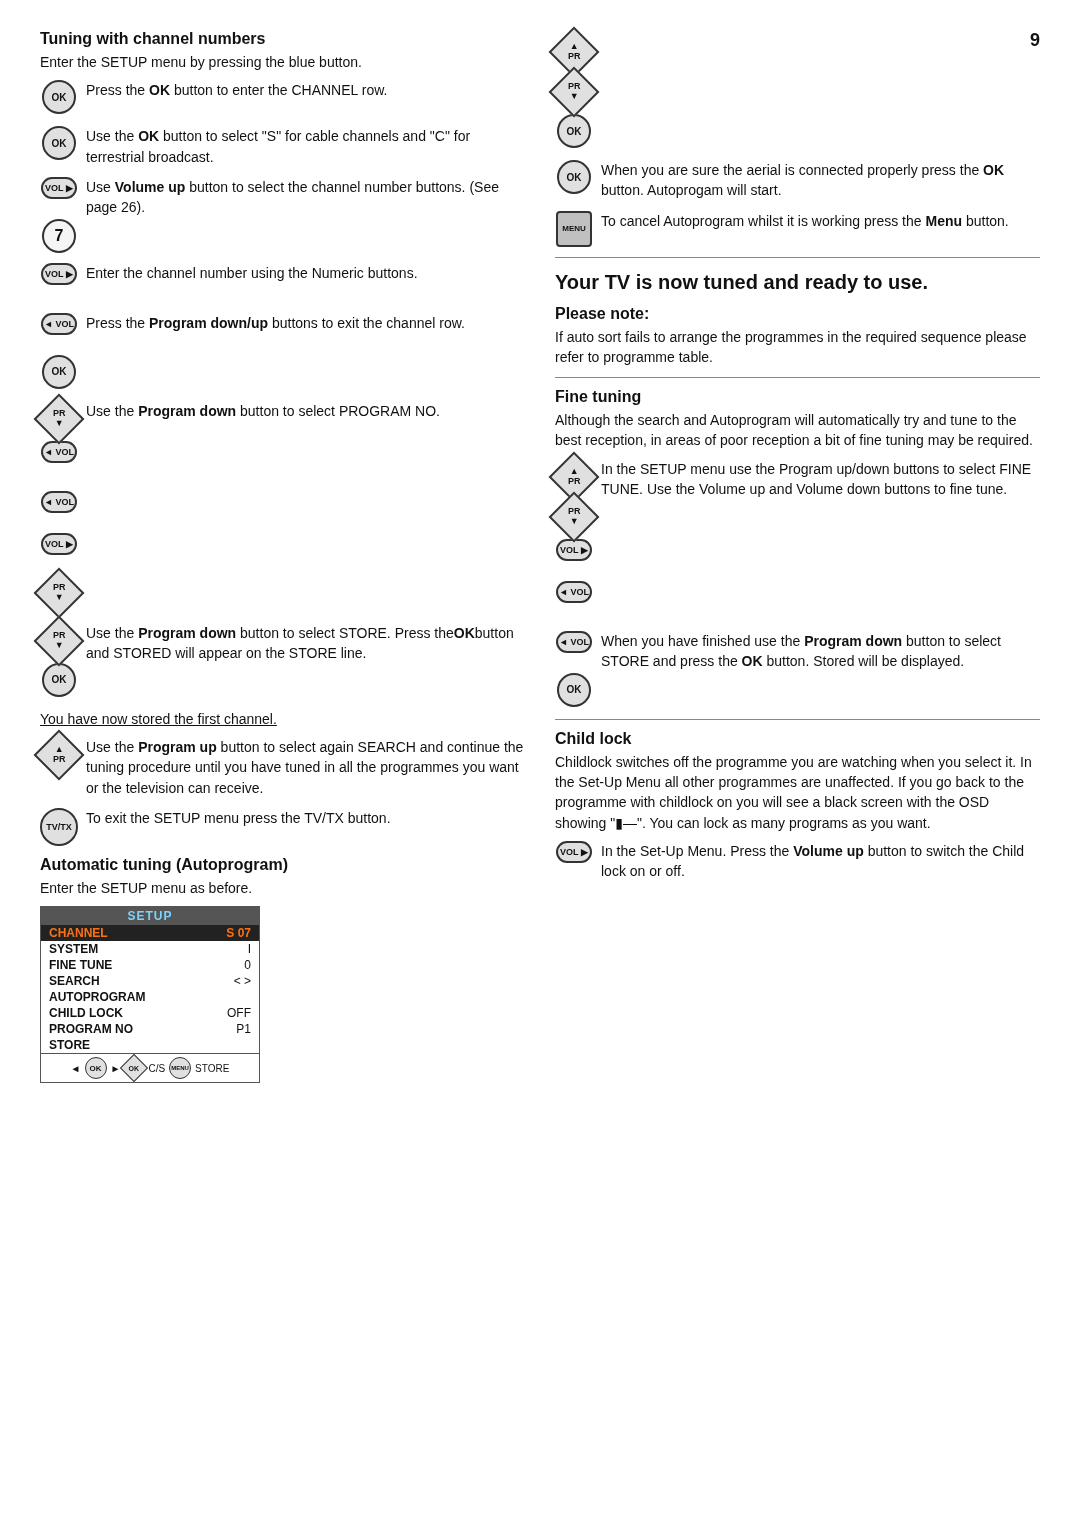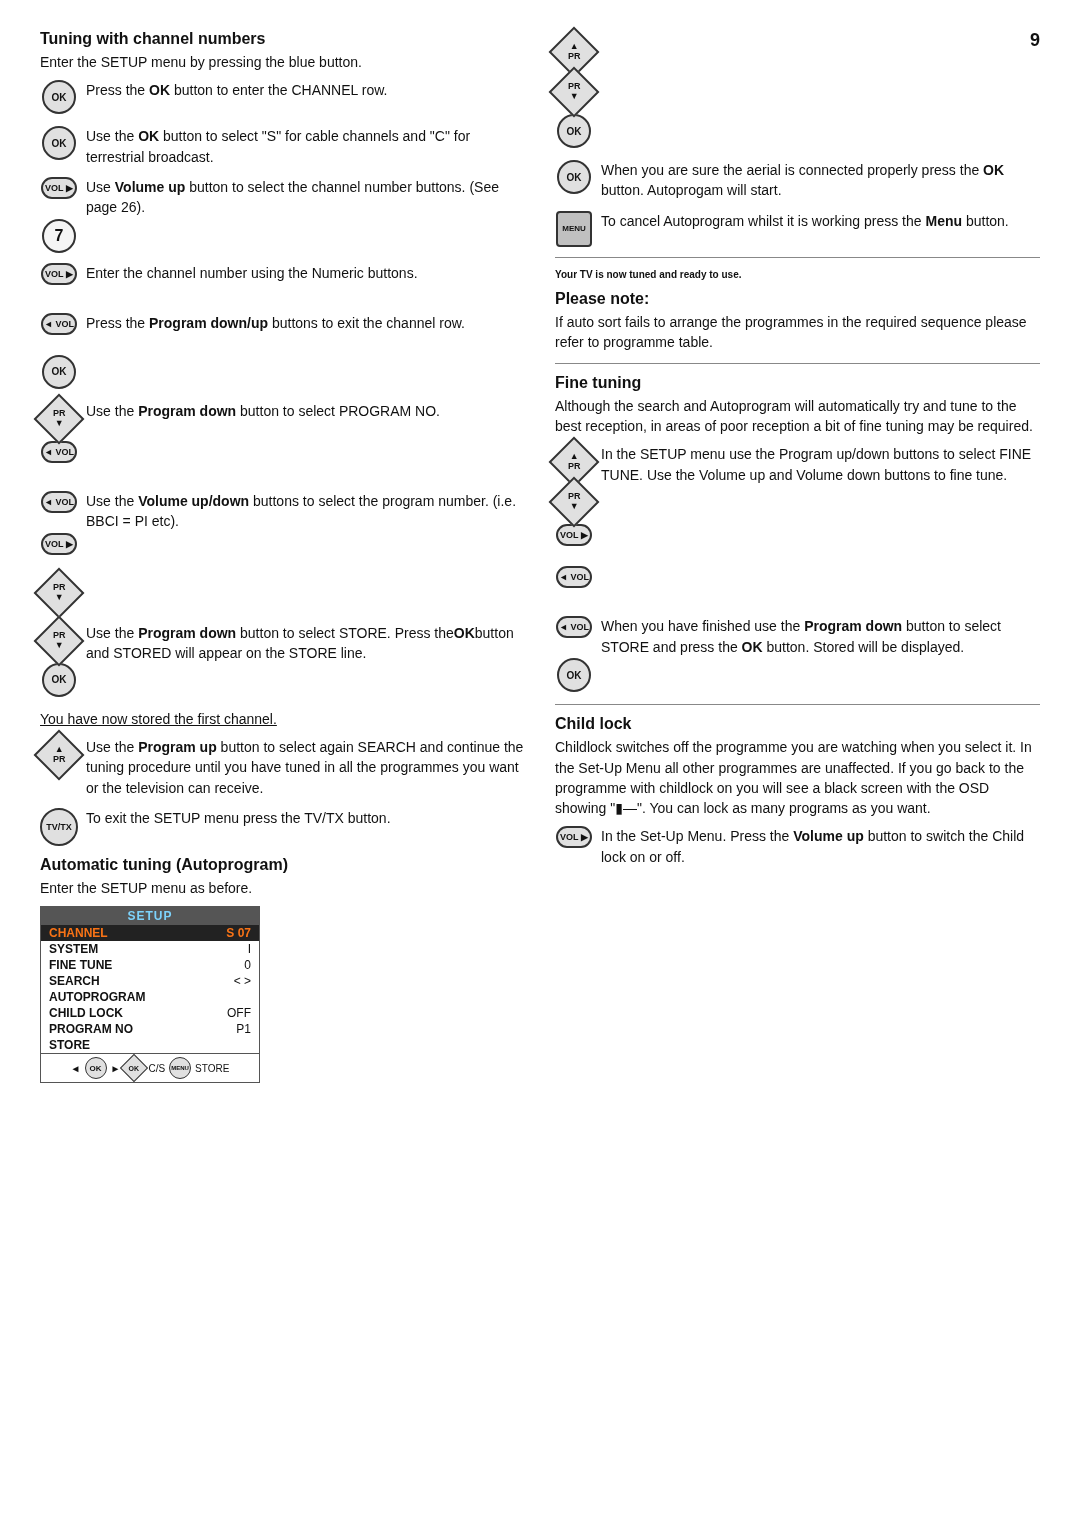--- a/index.html
+++ b/index.html
@@ -294,23 +294,20 @@
       </div>
 
       <div class="instruction-block">
         <div class="two-btns">
           <div class="btn-oval">◄ VOL</div>
           <div class="btn-oval">VOL ▶</div>
           <div class="btn-diamond">
             <div class="btn-diamond-inner">PR<br>▼</div>
           </div>
         </div>
-        <div class="instruction-text">
-          Use the <span class="bold">Volume up/down</span>  buttons to select the program number. (i.e. BBCI = PI etc).
-        </div>
       </div>
 
       <div class="instruction-block">
         <div class="two-btns">
           <div class="btn-diamond">
             <div class="btn-diamond-inner">PR<br>▼</div>
           </div>
           <div class="btn-round">OK</div>
         </div>
         <div class="instruction-text">
@@ -423,21 +420,21 @@
       <div class="btn-icon">
         <div class="menu-icon">MENU</div>
       </div>
       <div class="instruction-text">
         To cancel Autoprogram whilst it is working press the <span class="bold">Menu</span> button.
       </div>
     </div>
 
     <hr class="divider">
 
-    <div class="body-text" style="font-weight:bold; font-size:10px; margin-bottom:8px;">
+    <div class="body-text" style="font-weight:bold; font-size:20px; margin-bottom:8px;">
       <span>Your TV is now tuned and ready to use.</span>
     </div>
 
     <div class="section-title">Please note:</div>
     <div class="body-text">If auto sort fails to arrange the programmes in the required sequence please refer to programme table.</div>
 
     <hr class="divider">
 
     <div class="section-title">Fine  tuning</div>
     <div class="body-text">Although the search and Autoprogram will automatically try and tune to the best reception, in areas of poor reception a bit of fine tuning may be required.</div>

